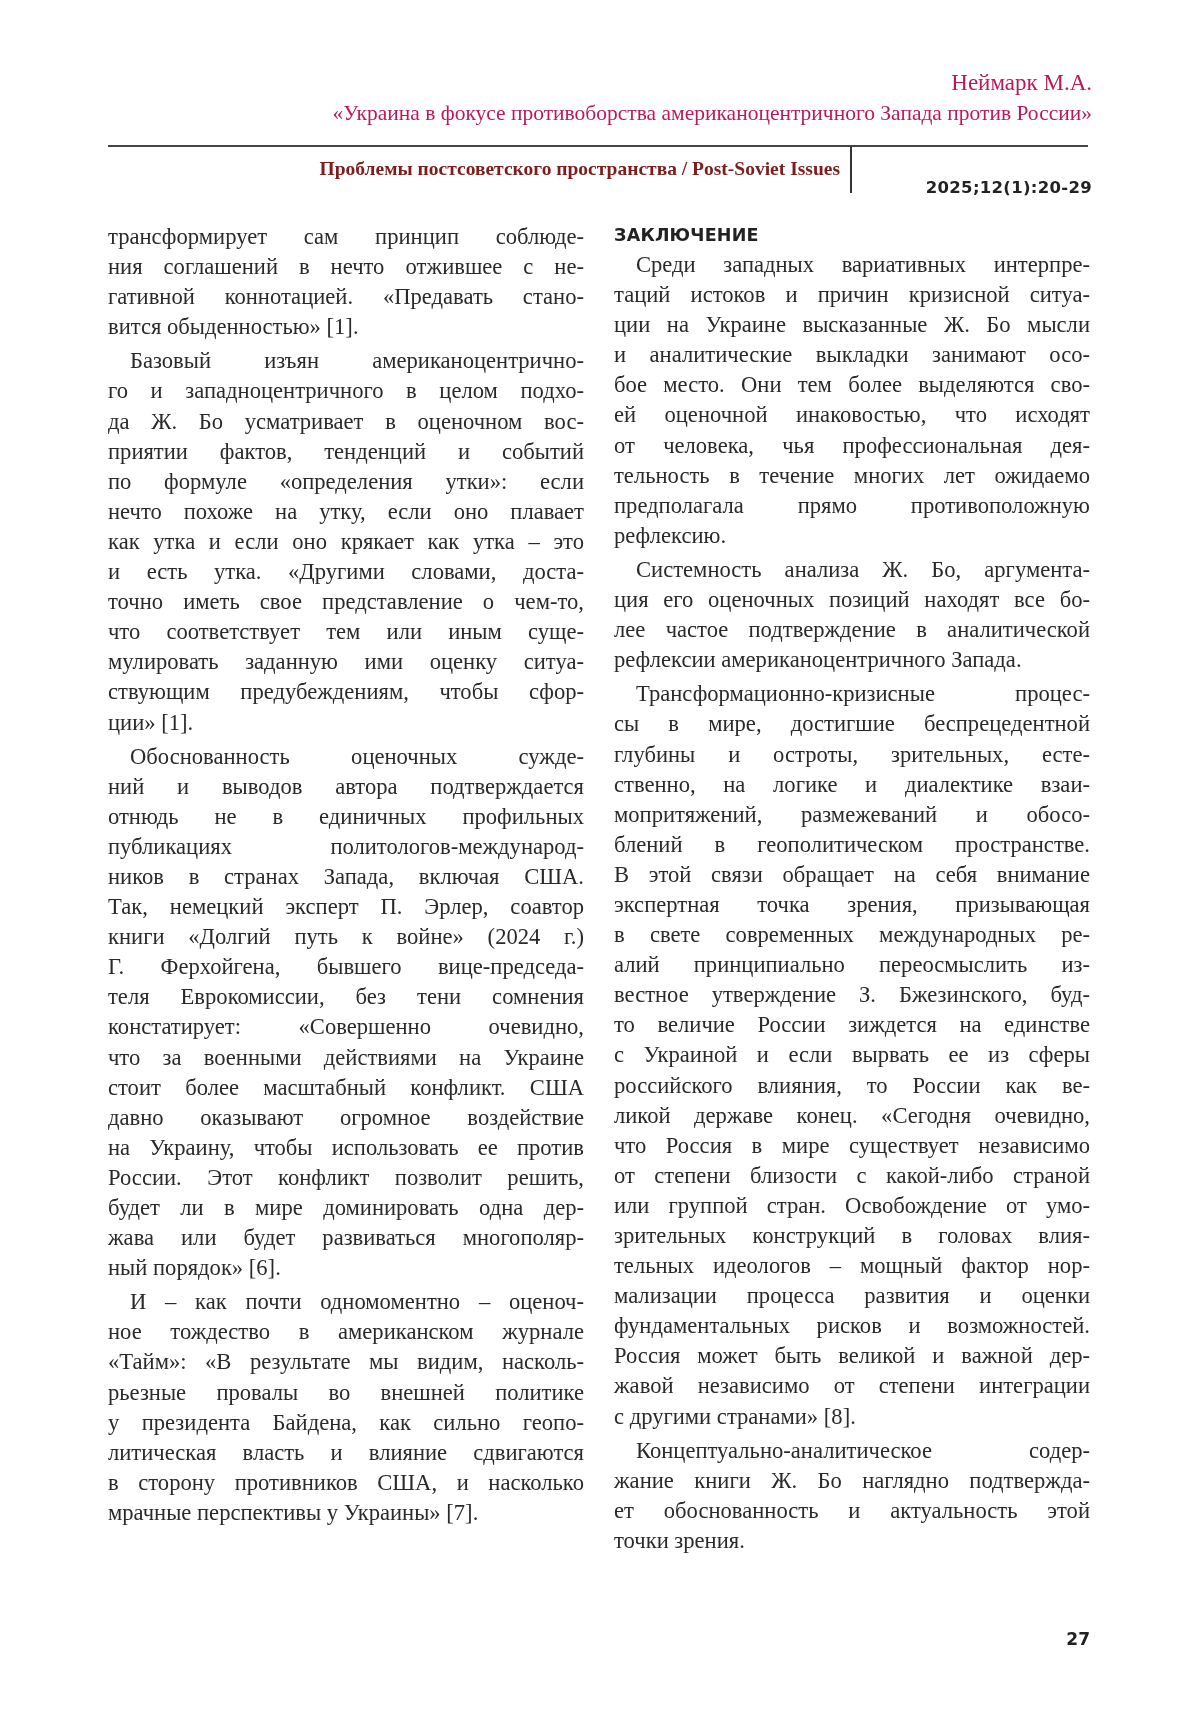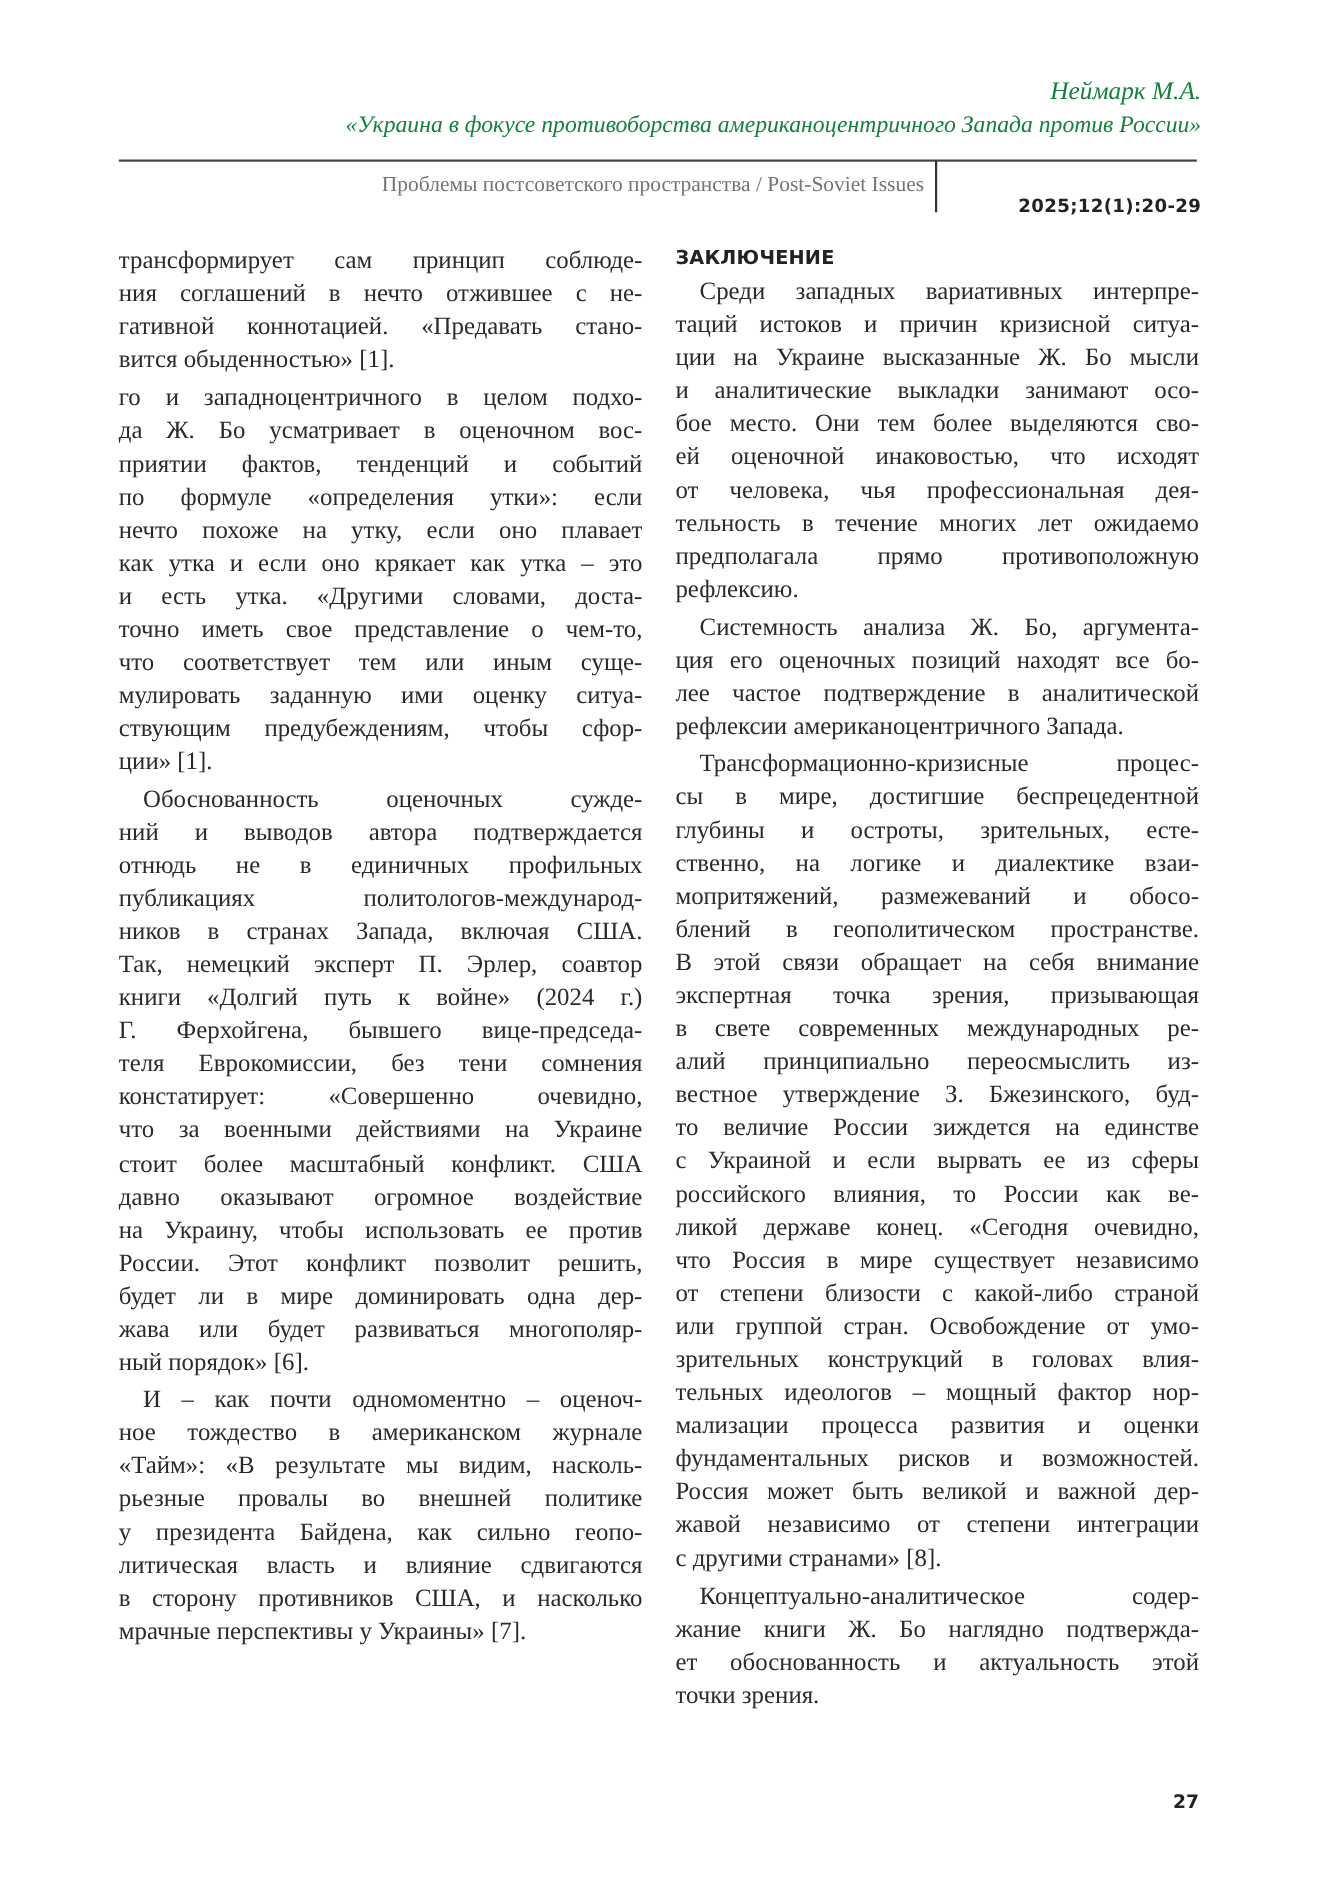--- a/index.html
+++ b/index.html
@@ -1,21 +1,21 @@
 <!DOCTYPE html>
 <html><head>
 <meta charset="utf-8">
 <style>
   html, body { margin: 0; padding: 0; background: #ffffff; }
   body { width: 1200px; height: 1710px; position: relative; overflow: hidden; color: #262626; }
-  .running-head { position: absolute; right: 108px; text-align: left; font-family: "Liberation Serif", serif; color: #15803d; font-style: italic; }
+  .running-head { position: absolute; right: 108px; text-align: left; font-family: "Liberation Serif", serif; color: #be185d; }
   .author { top: 70px; font-size: 23px; }
   .title { top: 101px; font-size: 21.5px; }
   .rule { position: absolute; left: 108px; top: 145px; width: 980px; height: 2px; background: #444; }
-  .journal { position: absolute; top: 158px; right: 360px; font-family: "Liberation Serif", serif; font-weight: normal; font-size: 19.5px; color: #737373; }
+  .journal { position: absolute; top: 158px; right: 360px; font-family: "Liberation Serif", serif; font-weight: bold; font-size: 19.5px; color: #7f1d1d; }
   .vsep { position: absolute; left: 850px; top: 146px; width: 2px; height: 47px; background: #333; }
   .issue { position: absolute; top: 178px; right: 108px; font-family: "DejaVu Sans", sans-serif; font-weight: bold; font-size: 16.5px; color: #222; letter-spacing: 0.3px; }
   .col { position: absolute; top: 222px; width: 476px; font-family: "Liberation Serif", serif; font-size: 22.6px; line-height: 30.1px; color: #2a2a2a; }
   .col-left { left: 108px; }
   .col-right { left: 614px; }
   .line { display: block; text-align: justify; text-align-last: justify; white-space: nowrap; height: 30.1px; overflow: visible; }
   .line.last { text-align-last: left; }
   .line.indent { padding-left: 22px; }
   .para-gap { height: 4px; }
   .heading { font-family: "DejaVu Sans", sans-serif; font-weight: bold; font-size: 17.5px; letter-spacing: 0.2px; color: #222; height: 28px; line-height: 26px; }
@@ -35,20 +35,21 @@
 
 <div class="col col-left" id="col-left">
     <div>
       <span class="line">трансформирует сам принцип соблюде-</span>
       <span class="line">ния соглашений в нечто отжившее с не-</span>
       <span class="line">гативной коннотацией. «Предавать стано-</span>
       <span class="line last">вится обыденностью» [1].</span>
     </div>
     <div class="para-gap"></div>
     <div>
+      <span class="line indent">Базовый изъян американоцентрично-</span>
       <span class="line">го и западноцентричного в целом подхо-</span>
       <span class="line">да Ж. Бо усматривает в оценочном вос-</span>
       <span class="line">приятии фактов, тенденций и событий</span>
       <span class="line">по формуле «определения утки»: если</span>
       <span class="line">нечто похоже на утку, если оно плавает</span>
       <span class="line">как утка и если оно крякает как утка – это</span>
       <span class="line">и есть утка. «Другими словами, доста-</span>
       <span class="line">точно иметь свое представление о чем-то,</span>
       <span class="line">что соответствует тем или иным суще-</span>
       <span class="line">мулировать заданную ими оценку ситуа-</span>

